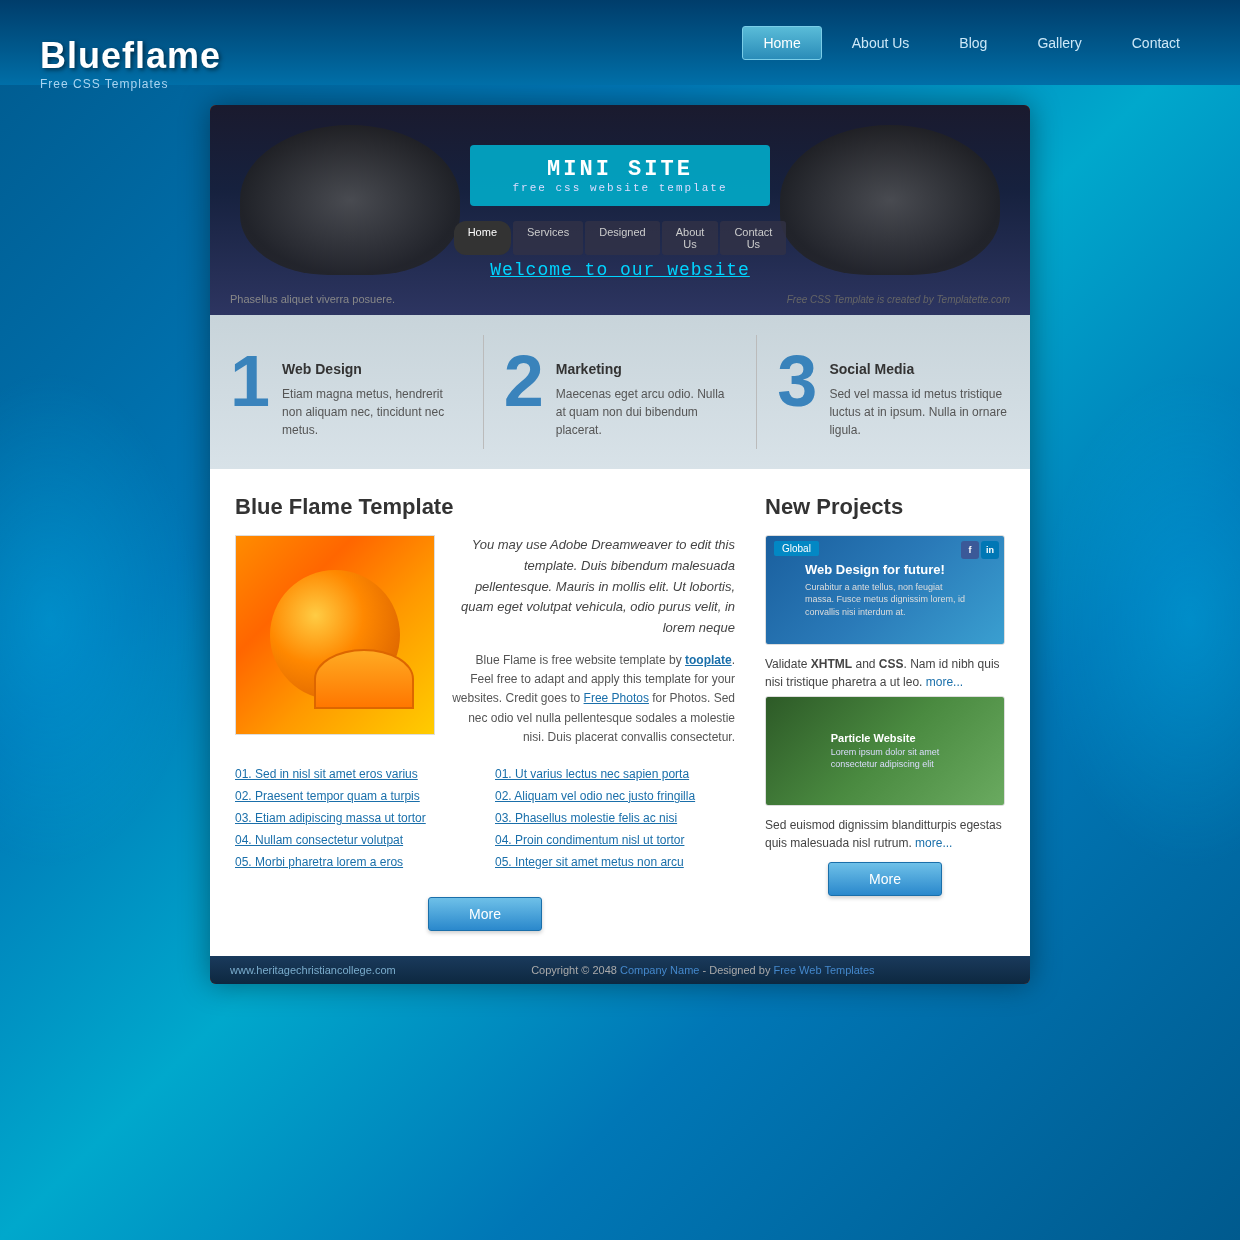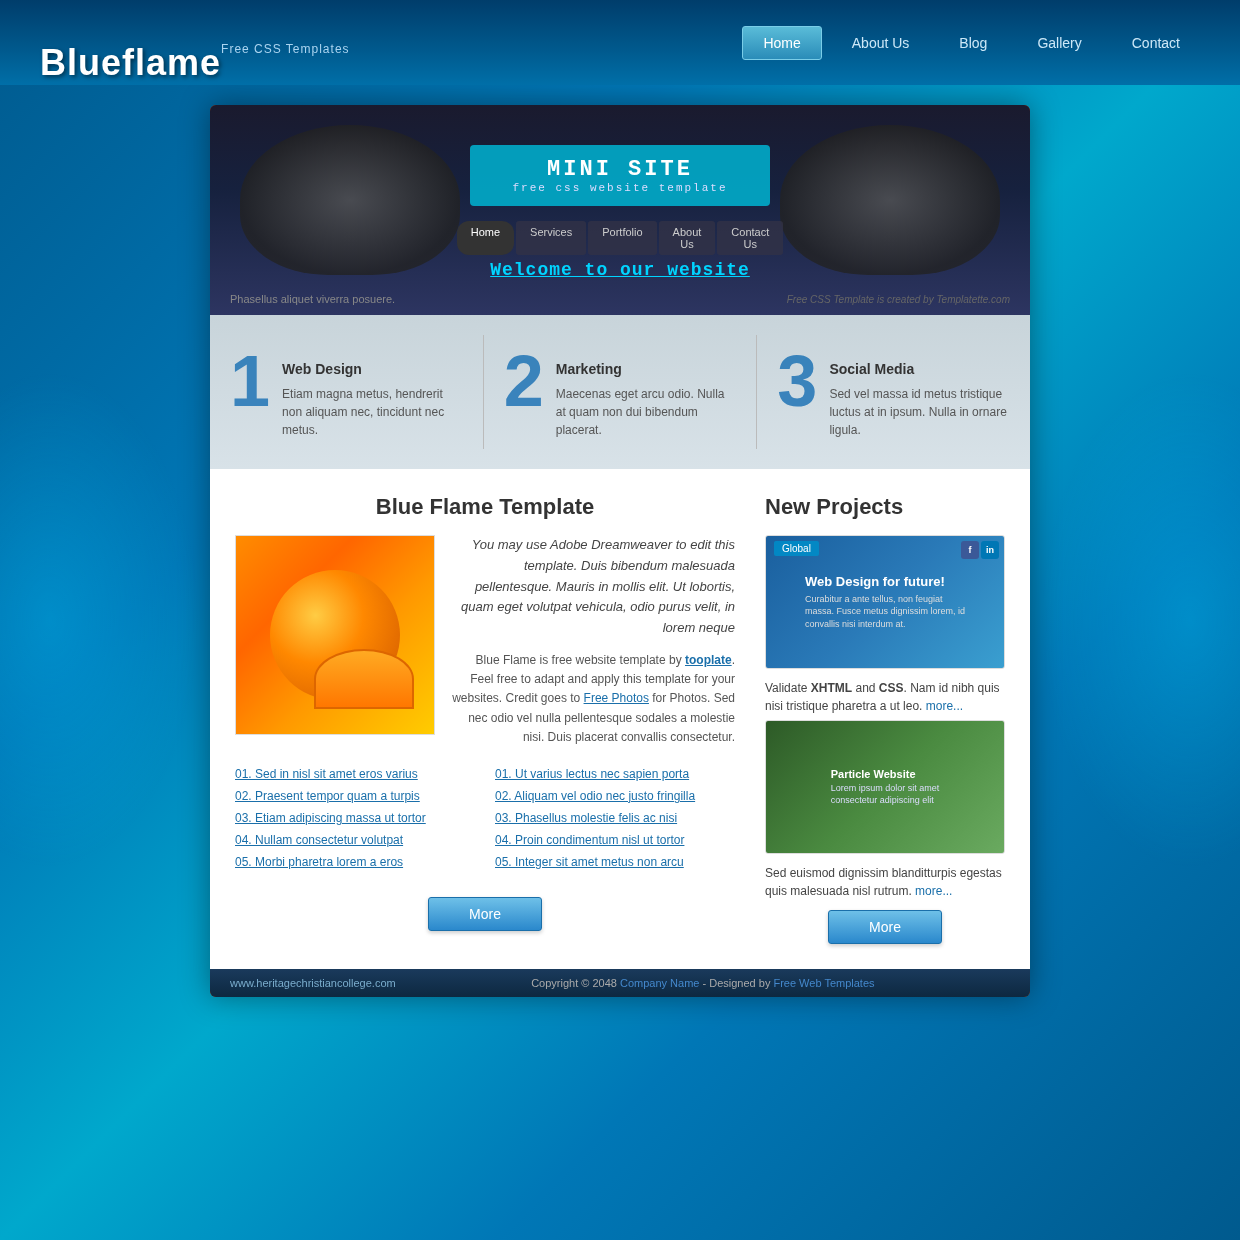--- a/index.html
+++ b/index.html
@@ -15,21 +15,21 @@
     #header {
       background: linear-gradient(180deg, #003d6b 0%, #005a8e 60%, #006fa8 100%);
       padding: 0 40px;
       display: flex;
       align-items: center;
       height: 85px;
       position: relative;
     }
     #logo {
       display: flex;
-      flex-direction: row;
+      flex-direction: column;
       margin-right: auto;
       margin-top: 40px;
     }
     #logo-title {
       font-size: 36px;
       font-weight: bold;
       color: white;
       letter-spacing: 1px;
       text-shadow: 2px 2px 4px rgba(0,0,0,0.5);
     }
@@ -148,21 +148,20 @@
       position: absolute;
       bottom: 35px;
       left: 50%;
       transform: translateX(-50%);
       color: #00d4ff;
       font-size: 18px;
       font-family: 'Courier New', monospace;
       letter-spacing: 1px;
       text-decoration: underline;
       white-space: nowrap;
-      font-weight: bold;
     }
     #hero-bottom-text {
       position: absolute;
       bottom: 10px;
       left: 20px;
       color: #888;
       font-size: 11px;
     }
     #hero-bottom-right {
       position: absolute;
@@ -219,21 +218,20 @@
 
     
     #left-col {
       flex: 1;
     }
     #left-title {
       font-size: 22px;
       font-weight: bold;
       color: #333;
       margin-bottom: 15px;
-      text-align: center;
     }
     #article-content {
       display: flex;
       gap: 15px;
       margin-bottom: 20px;
       text-align: right;
     }
     #orange-img {
       width: 200px;
       height: 200px;
@@ -320,21 +318,21 @@
       flex-shrink: 0;
     }
     #right-title {
       font-size: 22px;
       font-weight: bold;
       color: #333;
       margin-bottom: 15px;
     }
     .project-img {
       width: 100%;
-      height: 134px;
+      height: 110px;
       margin-bottom: 10px;
       border: 1px solid #ddd;
       background: linear-gradient(135deg, #1a5f9e 0%, #2a7ab8 50%, #3a9fd0 100%);
       border-radius: 3px;
       overflow: hidden;
       position: relative;
       display: flex;
       align-items: center;
       justify-content: center;
     }
@@ -457,21 +455,21 @@
     <div id="hero-car-left"></div>
     <div id="hero-car-right"></div>
     <div id="hero-center">
       <div id="hero-box">
         <div id="hero-title">MINI SITE</div>
         <div id="hero-subtitle">free css website template</div>
       </div>
       <div id="hero-nav">
         <span class="hero-nav-item active">Home</span>
         <span class="hero-nav-item">Services</span>
-        <span class="hero-nav-item">Portfolio</span>
+        <span class="hero-nav-item">Designed</span>
         <span class="hero-nav-item">About Us</span>
         <span class="hero-nav-item">Contact Us</span>
       </div>
     </div>
     <div id="hero-welcome">Welcome to our website</div>
     <div id="hero-bottom-text">Phasellus aliquet viverra posuere.</div>
     <div id="hero-bottom-right">Free CSS Template is created by Templatette.com</div>
   </div>
 
   <div id="features">

